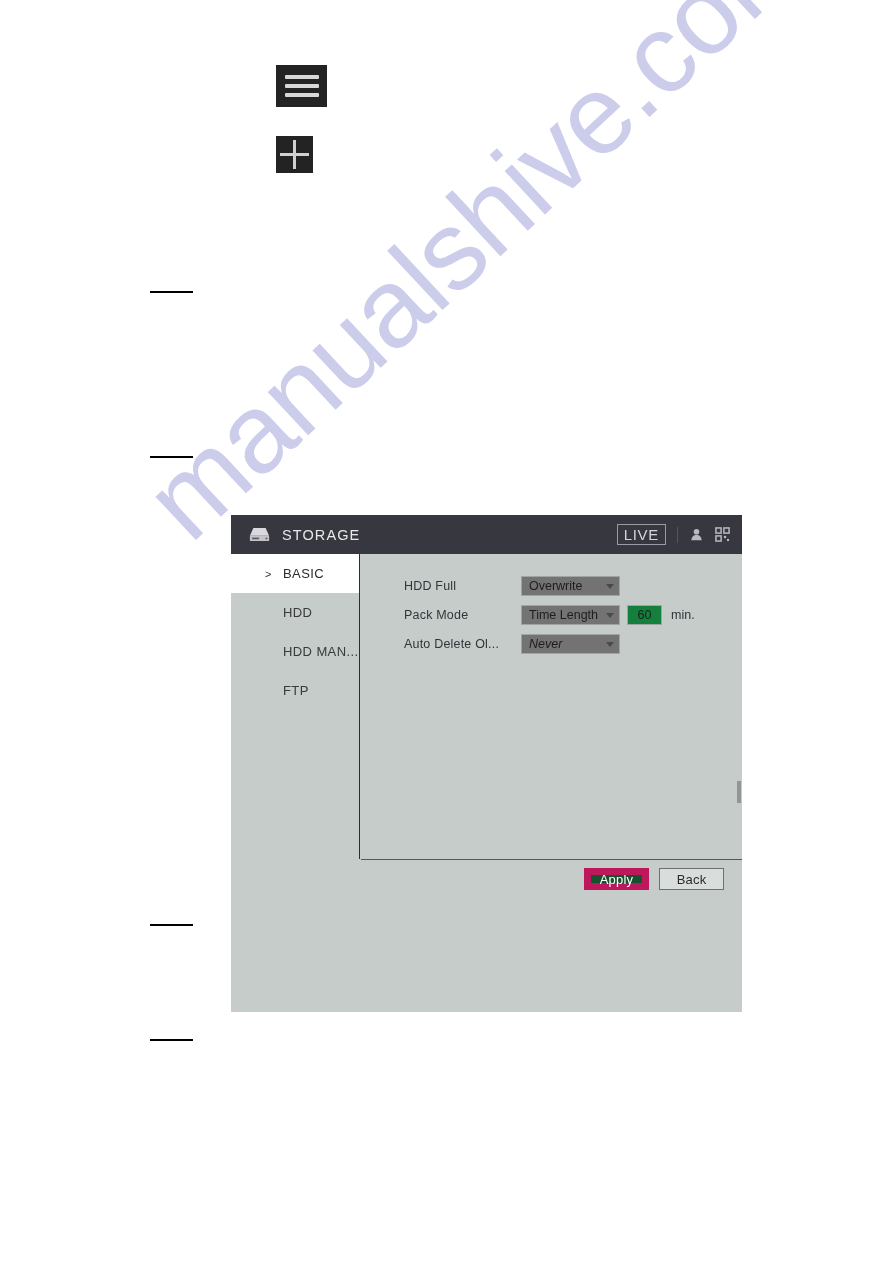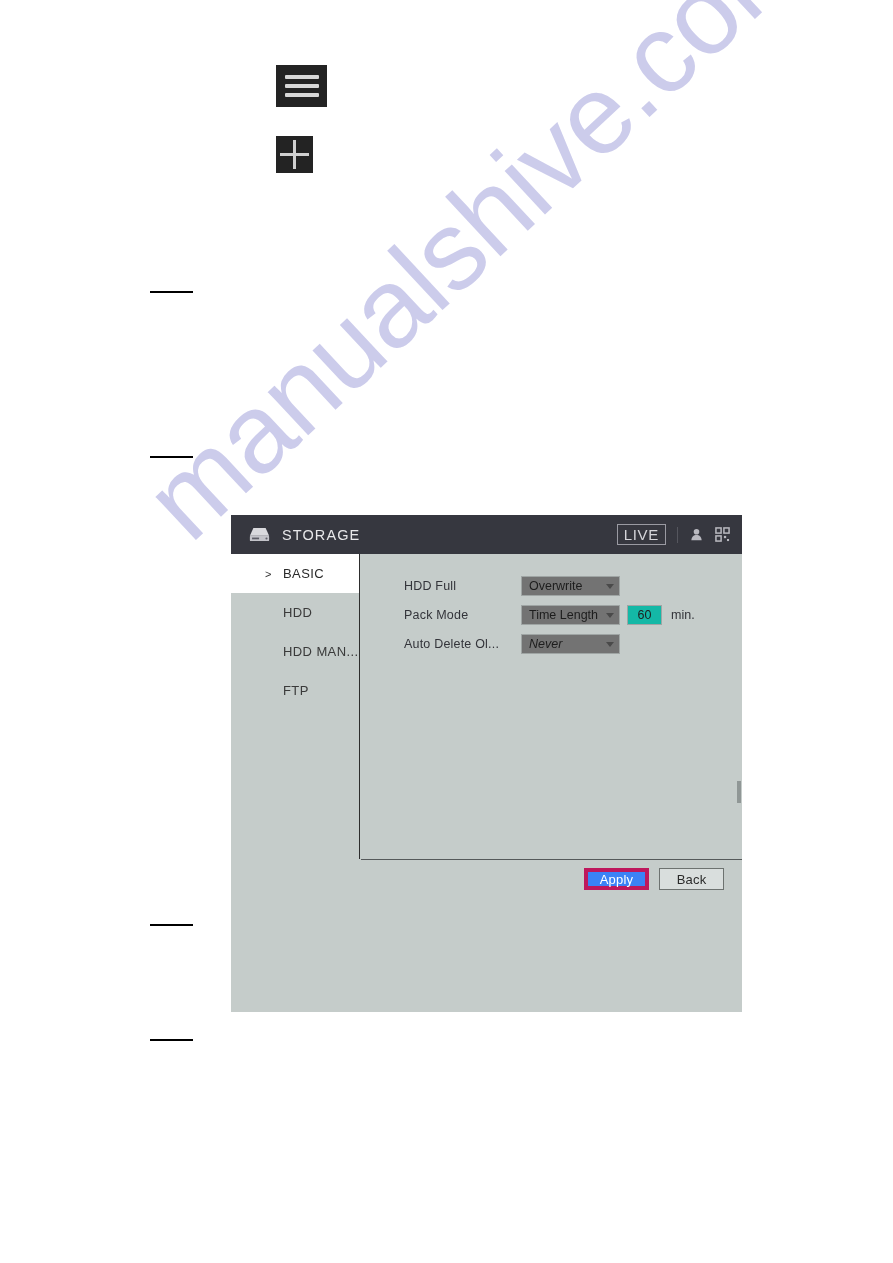--- a/index.html
+++ b/index.html
@@ -196,21 +196,21 @@
     border-top: 5px solid #4a4a4a;
   }
   .sel-w-hddfull  { width: 99px; }
   .sel-w-pack     { width: 99px; }
   .sel-w-autodel  { width: 99px; font-style: italic; }
 
   .num-input {
     width: 35px;
     height: 20px;
     box-sizing: border-box;
-    background: #14b8a6;
+    background: #15803d;
     border: 1px solid #9fa5a4;
     margin-left: 7px;
     font-size: 12.5px;
     color: #1d1d1d;
     text-align: center;
     line-height: 18px;
   }
   .unit-label {
     margin-left: 9px;
     font-size: 12.5px;
@@ -244,23 +244,23 @@
     height: 22px;
     min-width: 65px;
     font-size: 13px;
     display: flex;
     align-items: center;
     justify-content: center;
     box-sizing: border-box;
     letter-spacing: 0.2px;
   }
   #apply-button {
-    background: #3b82f6;
+    background: #14532d;
     color: #ffffff;
-    border: 4px solid #be185d;
+    border: 7px solid #be185d;
   }
   #back-button {
     background: #d9dedd;
     color: #2a2a2a;
     border: 1px solid #6d7270;
   }
 
   
   #watermark {
     position: absolute;

